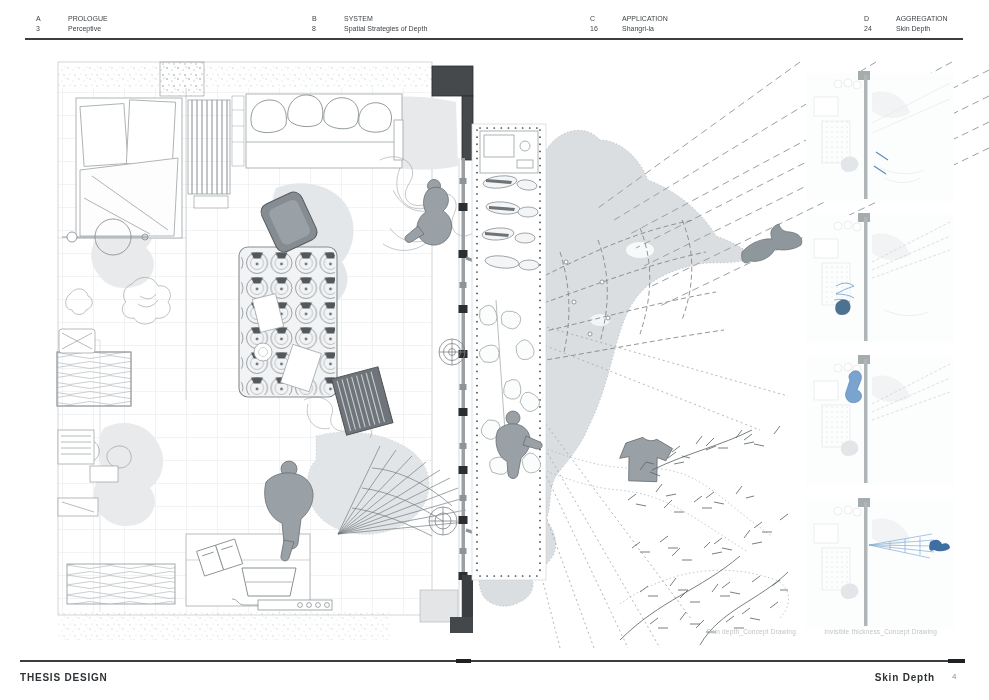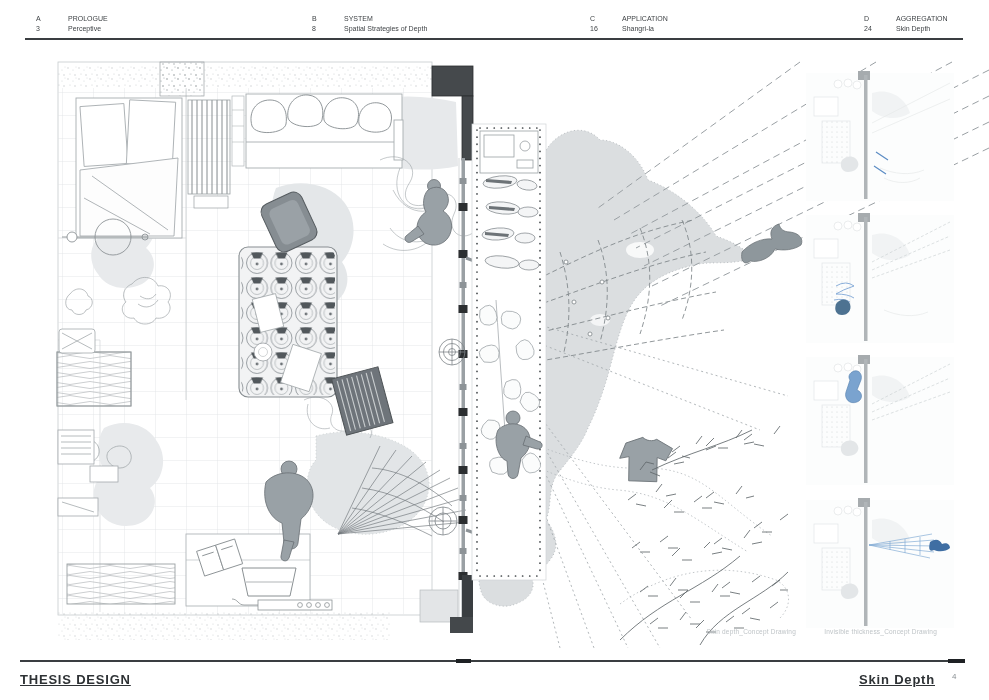--- a/index.html
+++ b/index.html
@@ -7,21 +7,21 @@
         font-family:"Liberation Sans",sans-serif;color:#3f4346;}
   
   .hsec{position:absolute;top:14px;display:flex;gap:0;font-size:7px;line-height:9.5px;}
   .hsec .numcol{width:32px;}
   .hsec .titlecol{width:220px;}
   .hsec div{white-space:nowrap;}
   .rule{position:absolute;background:#3a3e41;}
   
   .caption{position:absolute;font-size:6.5px;color:#bfc4c7;text-align:right;letter-spacing:.2px;}
   
-  .ftext{position:absolute;font-size:13px;font-weight:bold;letter-spacing:.8px;color:#2e3235;text-decoration:underline;}
+  .ftext{position:absolute;font-size:10px;font-weight:bold;letter-spacing:.8px;color:#2e3235;}
   .fpage{position:absolute;font-size:8px;color:#8a9094;}
   svg{position:absolute;left:0;top:0;}
 </style>
 </head>
 <body>
 
 <div class="page">
 
   <svg width="989" height="700" viewBox="0 0 989 700">
     <defs>

